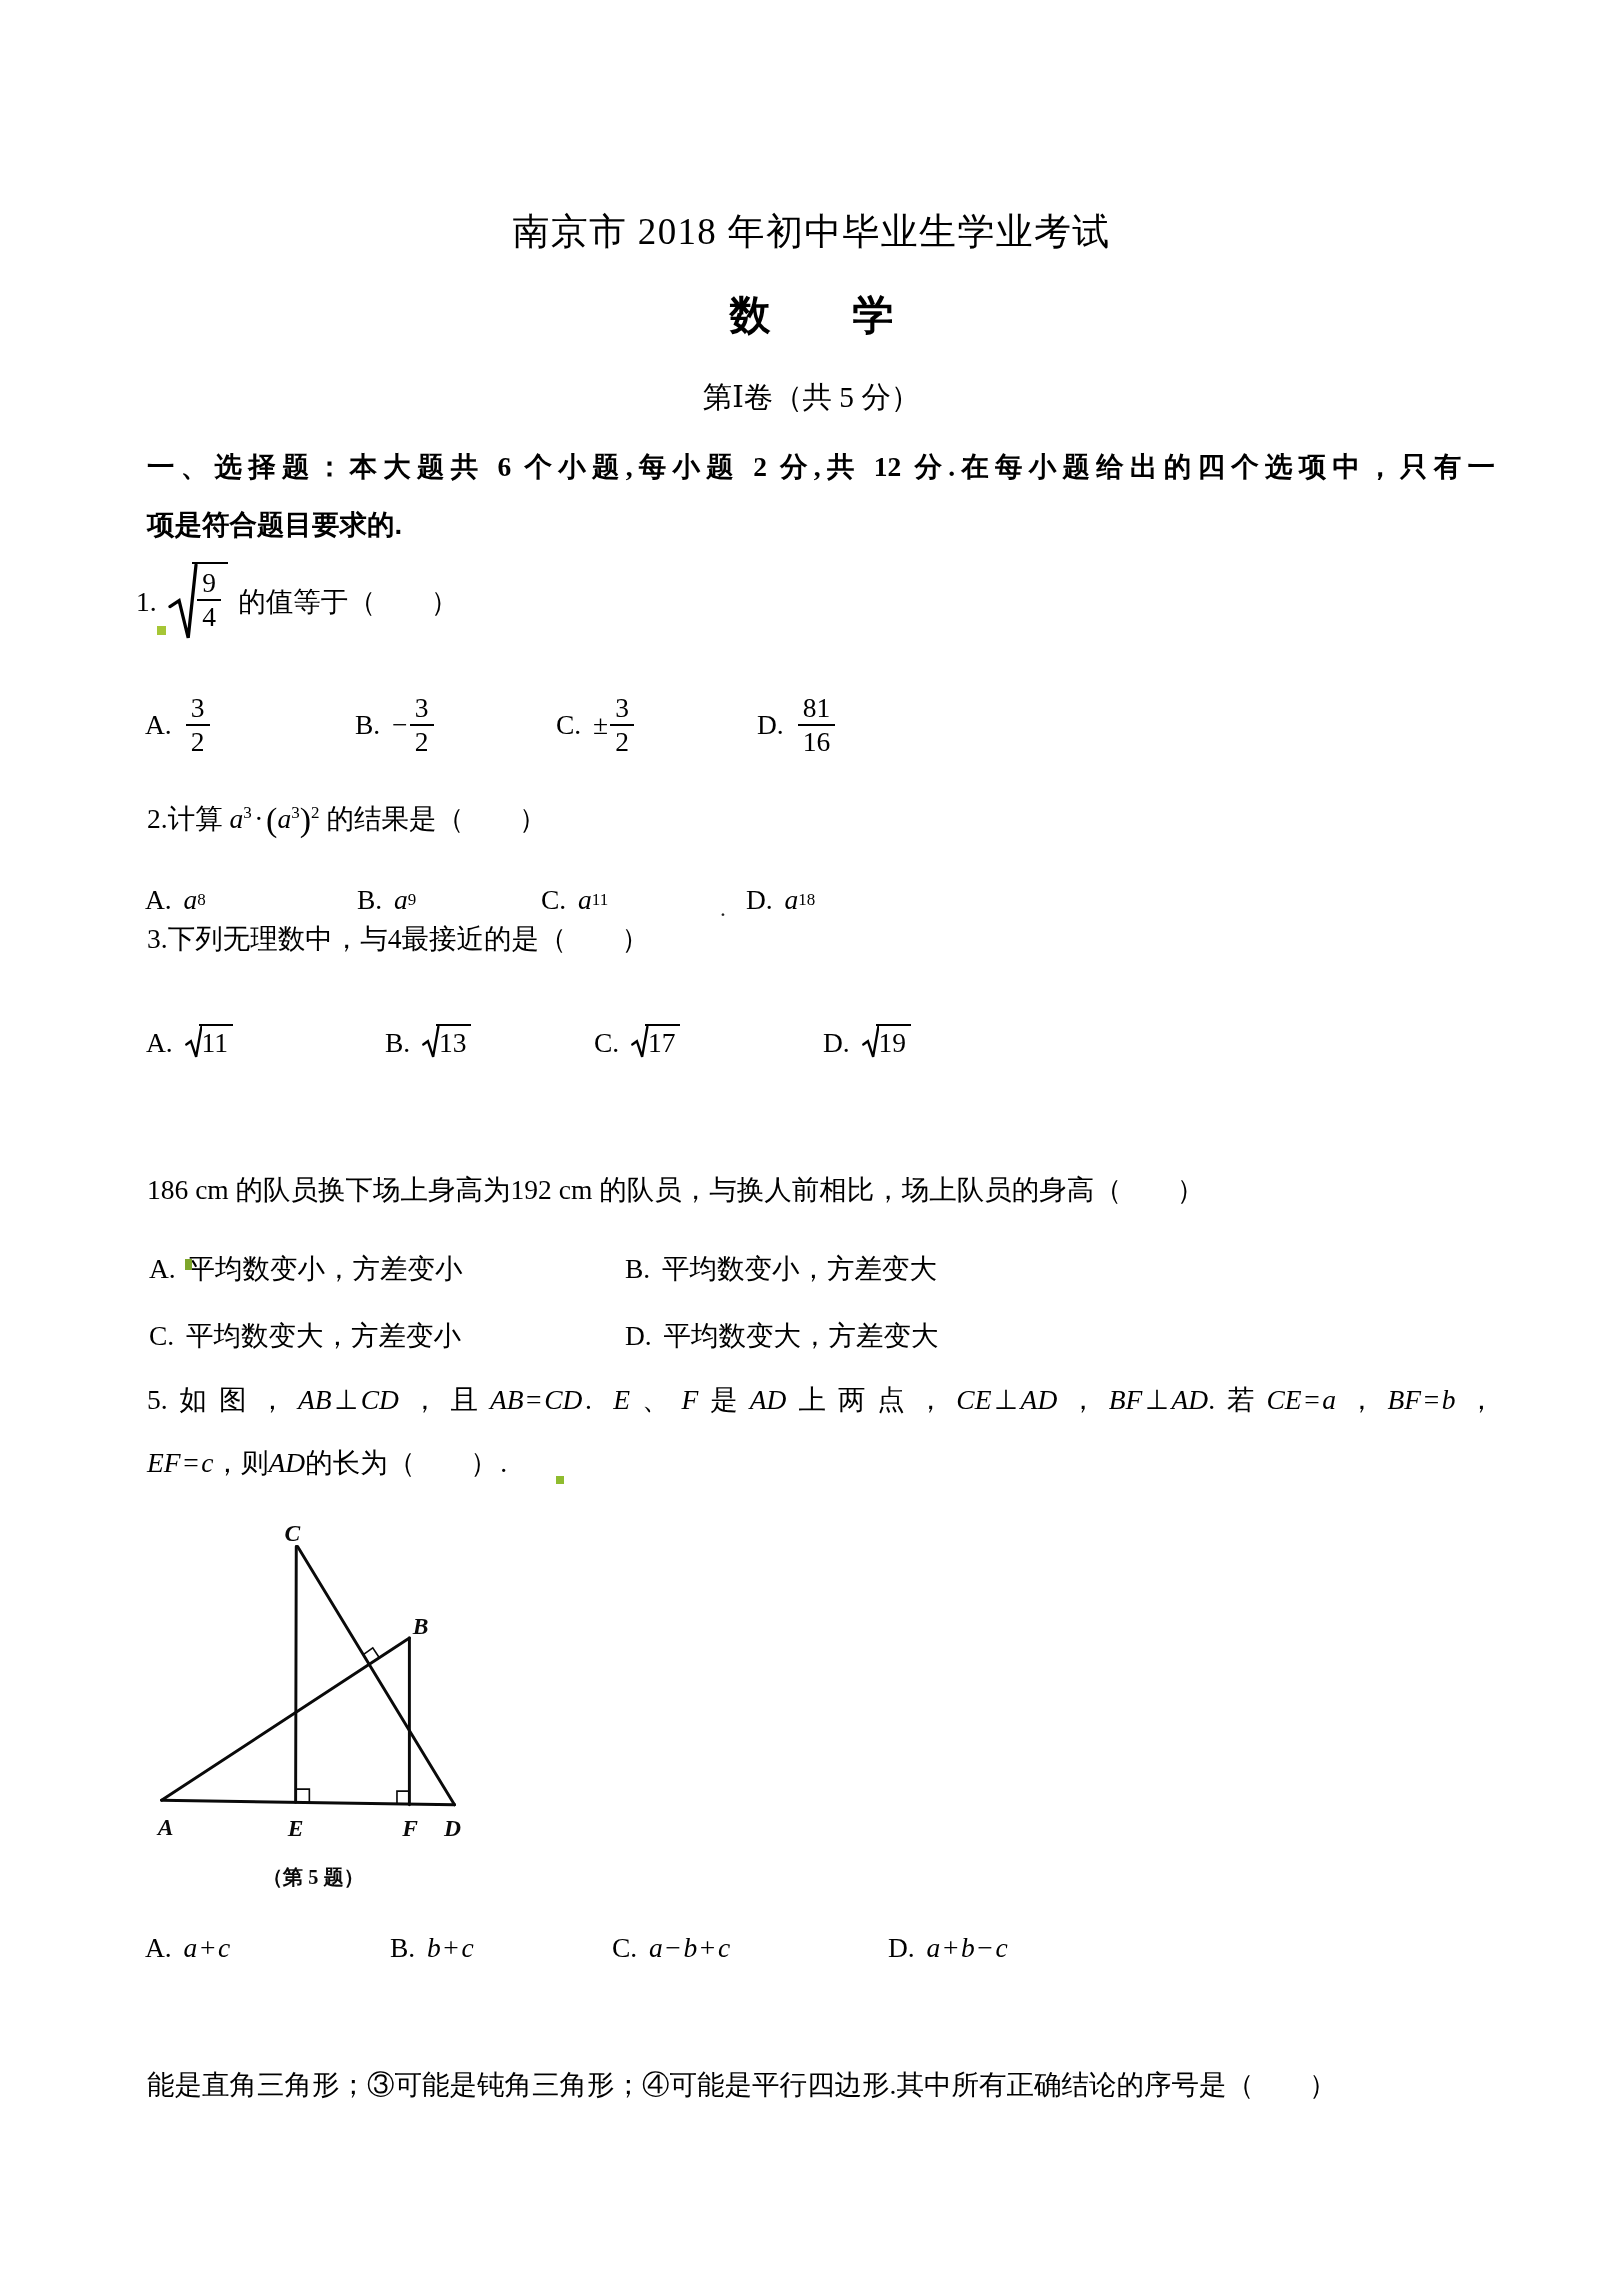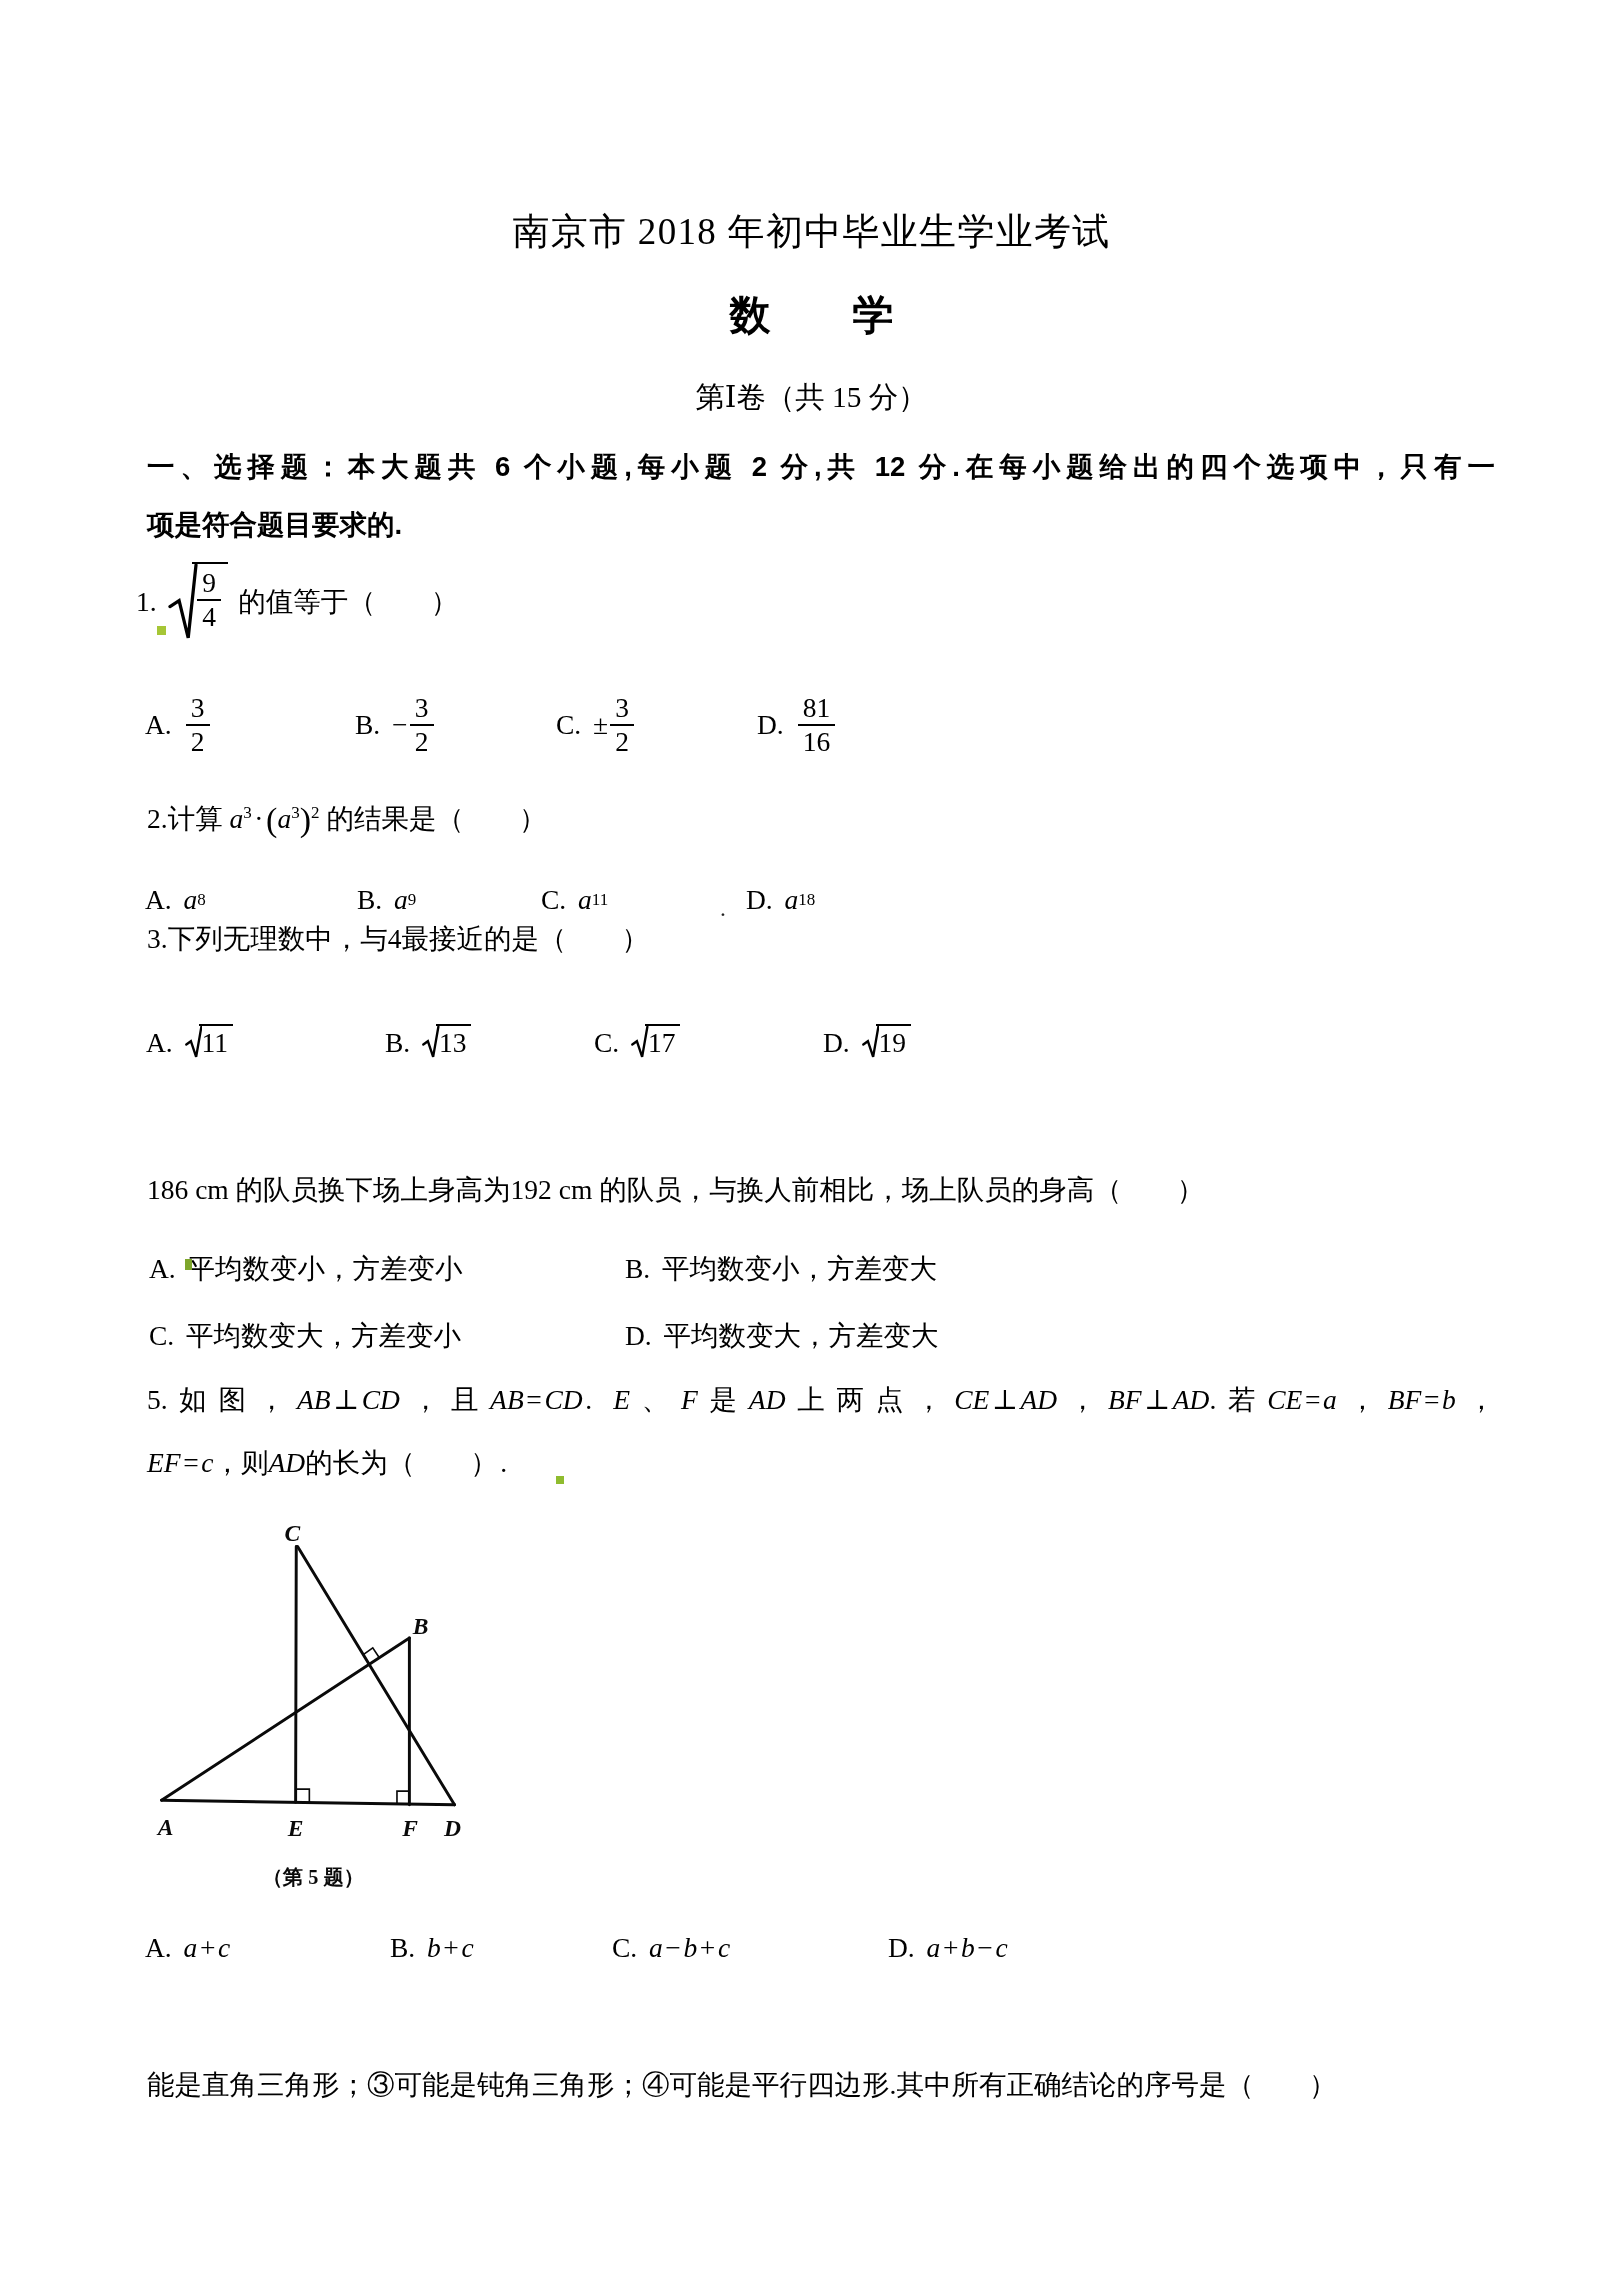--- a/index.html
+++ b/index.html
@@ -8,21 +8,21 @@
     position:relative; width:1623px; height:2295px; background:#ffffff; color:#000;
     font-family:"Liberation Serif","DejaVu Serif",serif; overflow:hidden;
   }
   .center { position:absolute; left:0; width:100%; text-align:center; margin:0; }
   .title   { top:207px; font-size:37px; font-weight:400; letter-spacing:1.3px; }
   .subject { top:288px; font-size:41px; font-weight:700; }
   .part    { top:378px; font-size:29.4px; font-weight:400; }
 
   .line { position:absolute; left:147px; width:1348px; margin:0; font-size:27.5px; line-height:1.4; white-space:nowrap; }
   .hei  { font-family:"Liberation Sans","DejaVu Sans",sans-serif; font-weight:700; }
-  .fill { text-align:justify; text-align-last:justify; }
+  .fill { text-align:justify; text-align-last:justify;font-family:Liberation Serif, serif; }
 
   
   .q1row { position:absolute; left:136px; top:561px; display:flex; align-items:center; font-size:27.5px; }
   .bigroot { display:inline-flex; align-items:flex-start; margin-left:11.8px; }
   .radsvg { width:30px; height:82px; display:block; }
   .radsvg path { stroke:#000; stroke-width:5; fill:none; stroke-linecap:round; }
   .underroot { border-top:2.6px solid #000; padding:2.6px 6.5px 0 5.2px; margin-left:-6.5px; margin-top:1.3px; }
   .frac { display:inline-flex; flex-direction:column; text-align:center; line-height:1.08; }
   .frac .num { padding:0 5.2px 1.3px; }
   .frac .den { border-top:2px solid #000; padding:1.3px 5.2px 0; }
@@ -58,21 +58,21 @@
 
   .dot { position:absolute; }
 </style>
 </head>
 <body>
 
 <div class="page">
 
   <h1 class="center title">南京市 2018 年初中毕业生学业考试</h1>
   <h2 class="center subject">数　　学</h2>
-  <div class="center part">第Ⅰ卷（共 15 分）</div>
+  <div class="center part">第Ⅰ卷（共 5 分）</div>
 
   <p class="line hei fill" style="top:448px">一、选择题：本大题共 6 个小题,每小题 2 分,共 12 分.在每小题给出的四个选项中，只有一</p>
   <p class="line hei" style="top:506px">项是符合题目要求的.</p>
 
   <div class="q1row">
     <span>1.</span>
     <span class="bigroot">
       <svg class="radsvg" viewBox="0 0 46 126">
         <path d="M3 70 L17 61 L31 118 L43 6"></path>
       </svg>

